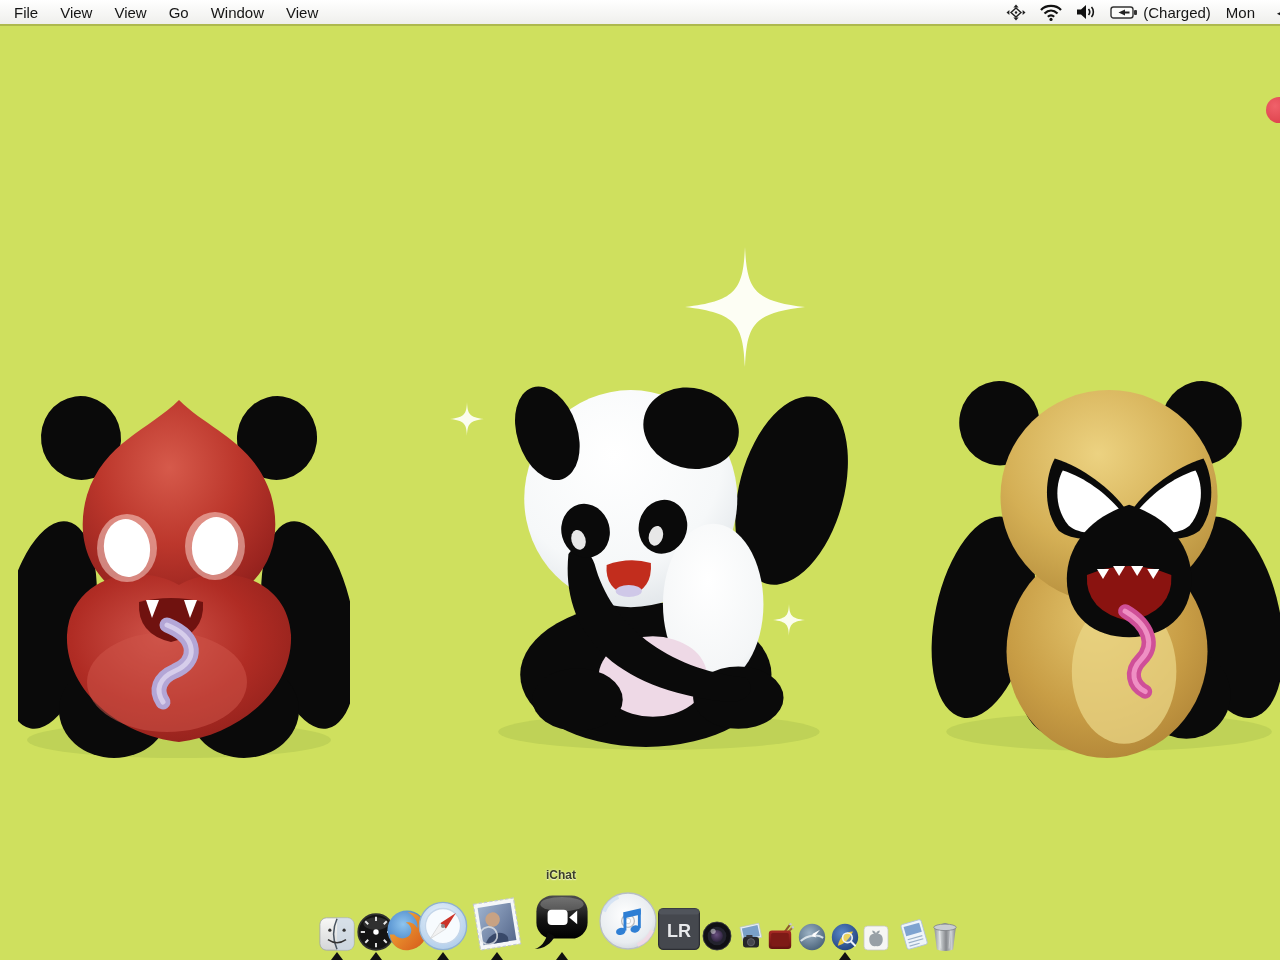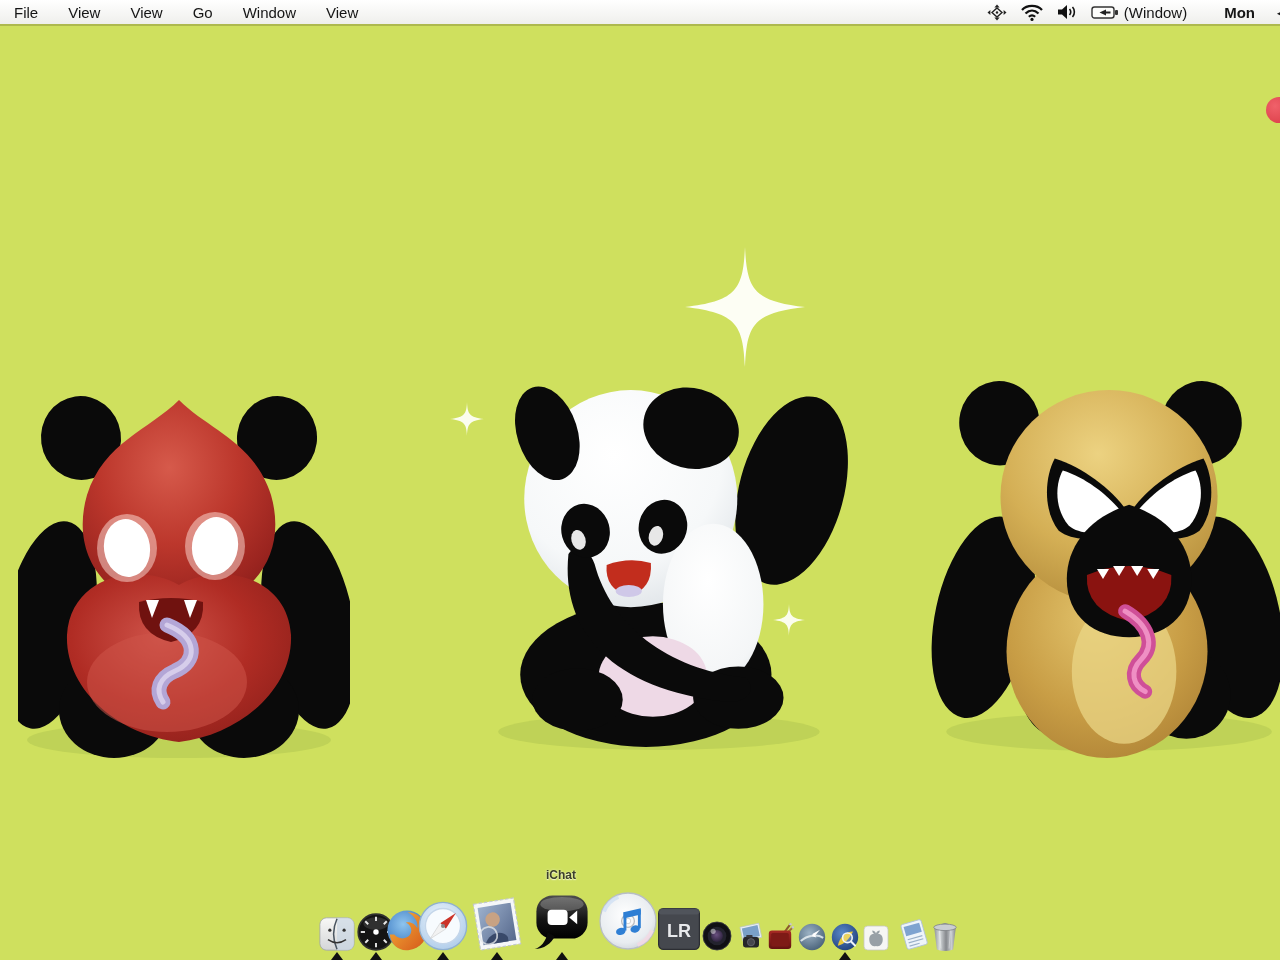--- a/index.html
+++ b/index.html
@@ -3,27 +3,27 @@
 <meta charset="utf-8">
 <style>
   html,body{margin:0;padding:0;}
   body{width:1280px;height:960px;overflow:hidden;background:#cfe05e;
        font-family:"Liberation Sans", sans-serif; position:relative;}
   
   .menubar{position:absolute;left:0;top:0;width:1280px;height:24px;
     background:linear-gradient(#ffffff,#efefec);
     border-bottom:2px solid #aeb94e;
     display:flex;align-items:center;font-size:15px;color:#151515;z-index:50;}
-  .menus{display:flex;align-items:center;padding-left:14px;gap:30px;}
+  .menus{display:flex;align-items:center;padding-left:14px;gap:22px;}
   .menu-item{cursor:default;}
   .statusarea{margin-left:auto;display:flex;align-items:center;gap:13px;
     padding-right:0;white-space:nowrap;}
   .status-icon{display:flex;align-items:center;}
   .battery-group{display:flex;align-items:center;gap:5px;}
-  .clock{margin-left:24px;font-weight:bold;}
+  .clock{margin-left:2px;}
   .clipped{display:inline-block;width:6px;overflow:hidden;margin-left:6px;}
   
   .art{position:absolute;}
   .red-dot{position:absolute;left:1266px;top:97px;width:26px;height:26px;
     border-radius:50%;background:radial-gradient(circle at 35% 35%,#f0616a,#d93a44);}
   
   .dock{position:absolute;left:0;bottom:0;width:1056px;height:110px;z-index:40;}
   .dock-item{position:absolute;bottom:7px;}
   .dock-item svg{display:block;width:100%;height:100%;}
   .run-tri{position:absolute;bottom:0;width:0;height:0;
@@ -71,21 +71,21 @@
         <path d="M15.5,3 C18,5.6 18,10.4 15.5,13" fill="none" stroke="#111" stroke-width="1.6"></path>
       </svg>
     </span>
     <span class="battery-group">
       <svg width="28" height="15" viewBox="0 0 28 15">
         <rect x="1" y="2" width="22" height="11" rx="2.5" fill="#fdfdfb" stroke="#333" stroke-width="1.4"></rect>
         <rect x="24" y="5" width="3" height="5" rx="1" fill="#333"></rect>
         <path d="M15,4.5 L8.5,7.5 L15,10.5 Z" fill="#222"></path>
         <rect x="15" y="6.5" width="4.5" height="2" fill="#222"></rect>
       </svg>
-      <span>(Window)</span>
+      <span>(Charged)</span>
     </span>
     <span class="clock">Mon</span>
     <span class="clipped">◄</span>
   </div>
 </div>
 
 <svg class="art" style="left:685px;top:247px" width="120" height="120" viewBox="0 0 120 120">
   <path d="M60,0 C62,42 68,54 120,60 C68,66 62,78 60,120 C58,78 52,66 0,60 C52,54 58,42 60,0 Z" fill="#fdfef4"></path>
 </svg>
 <svg class="art" style="left:450px;top:402px" width="34" height="34" viewBox="0 0 120 120">

